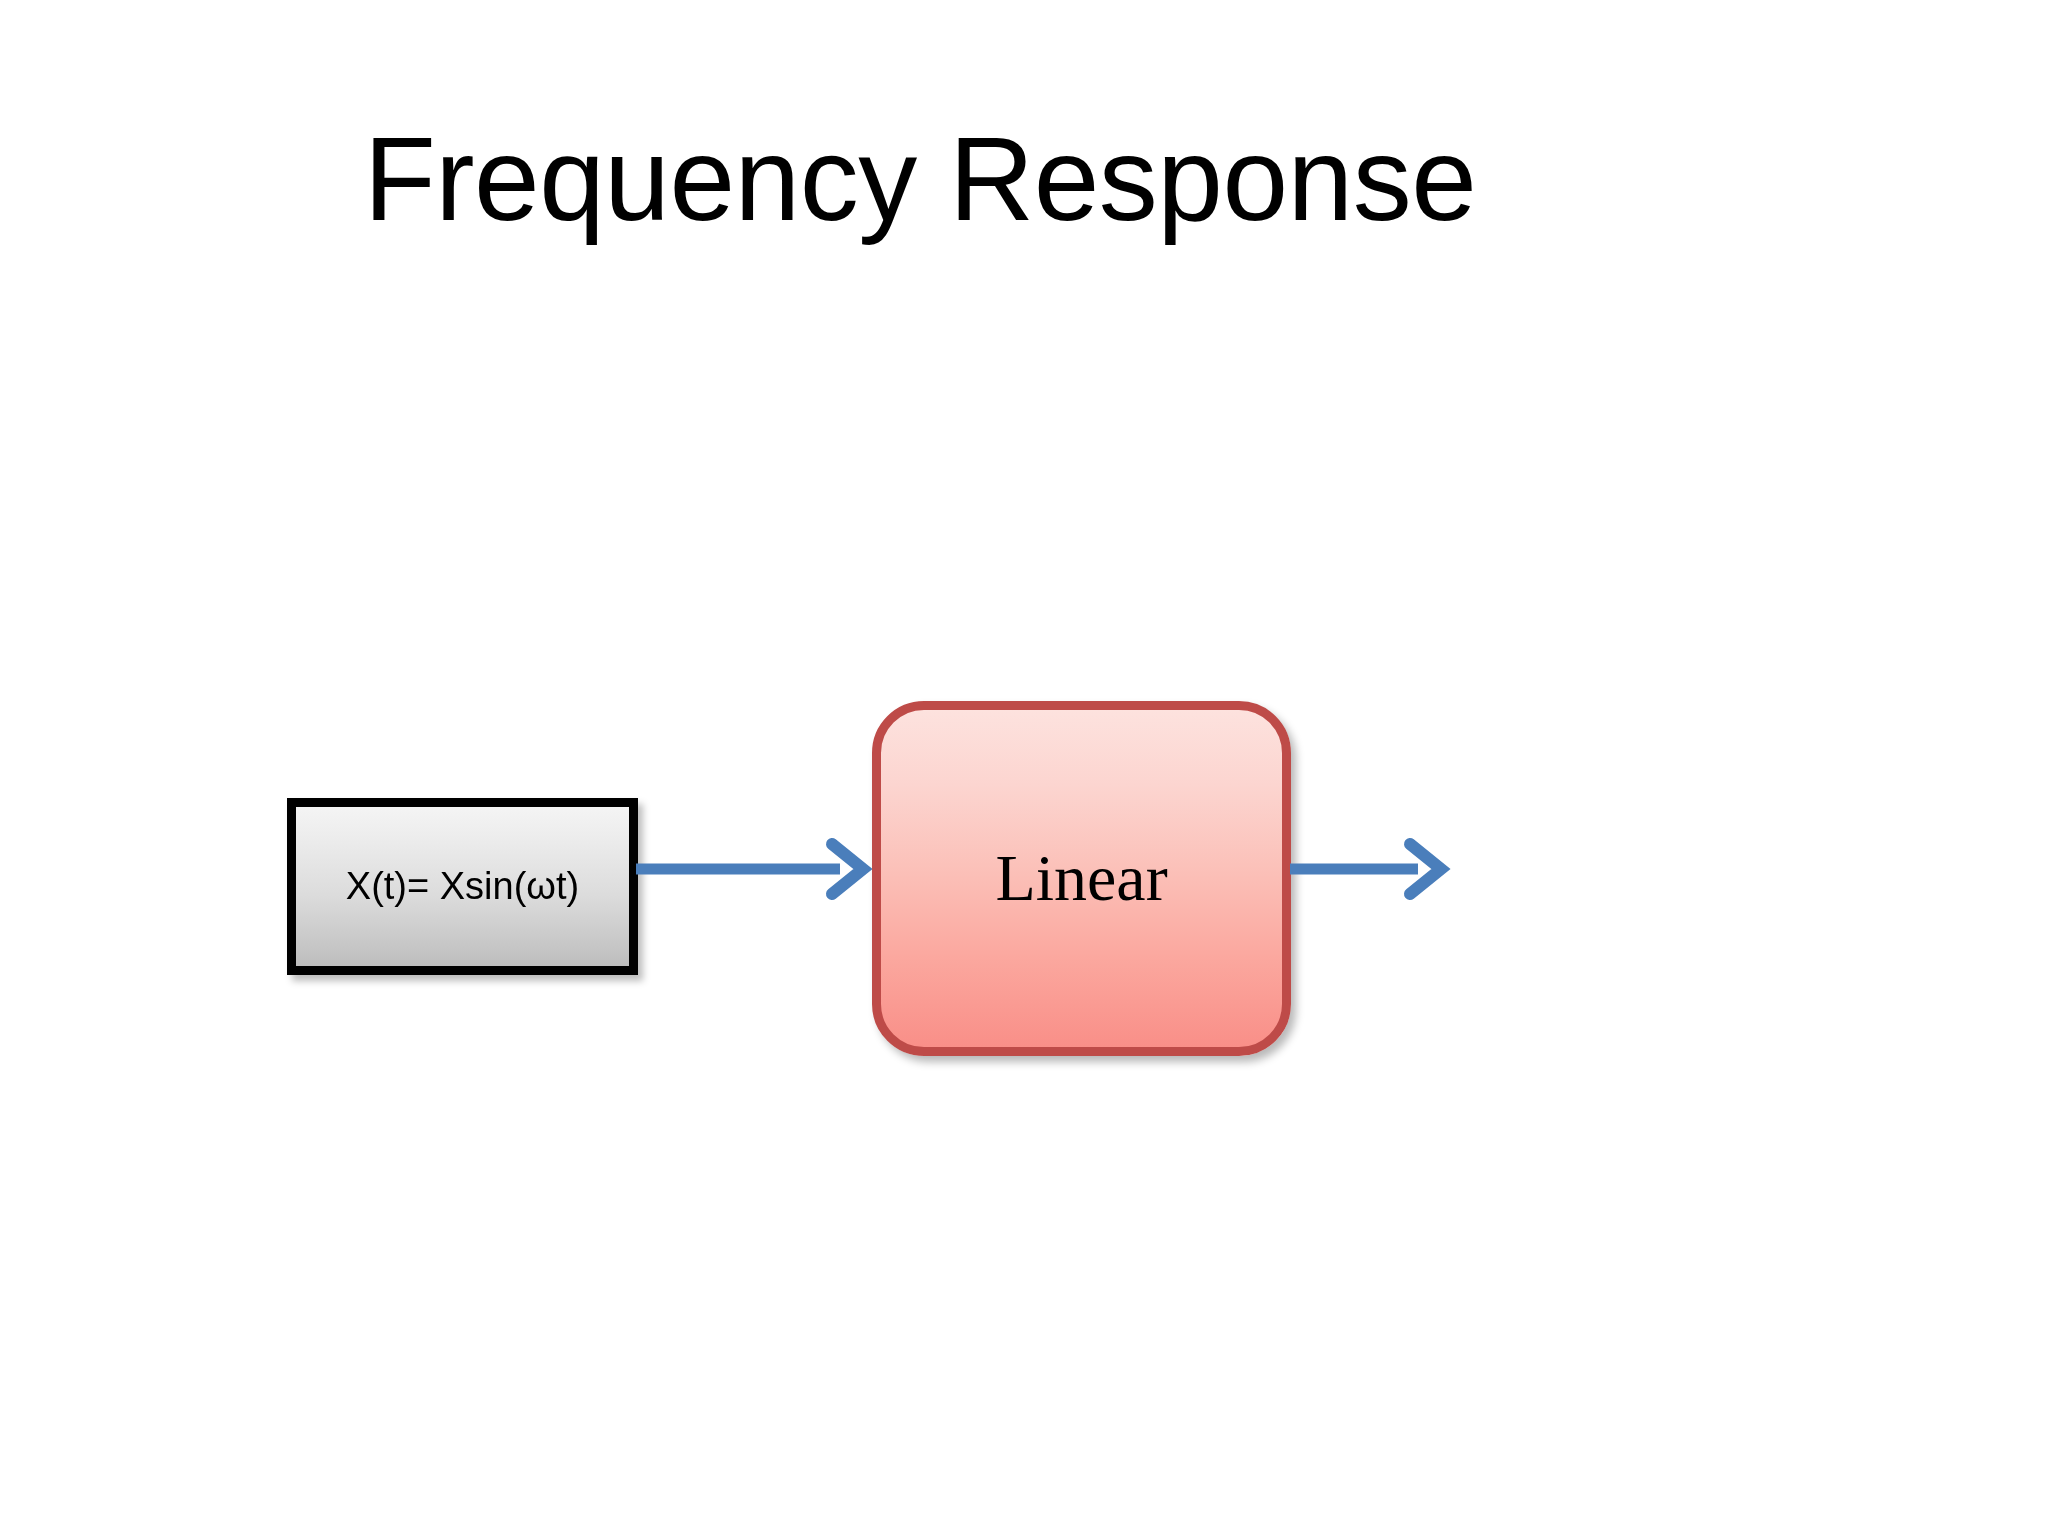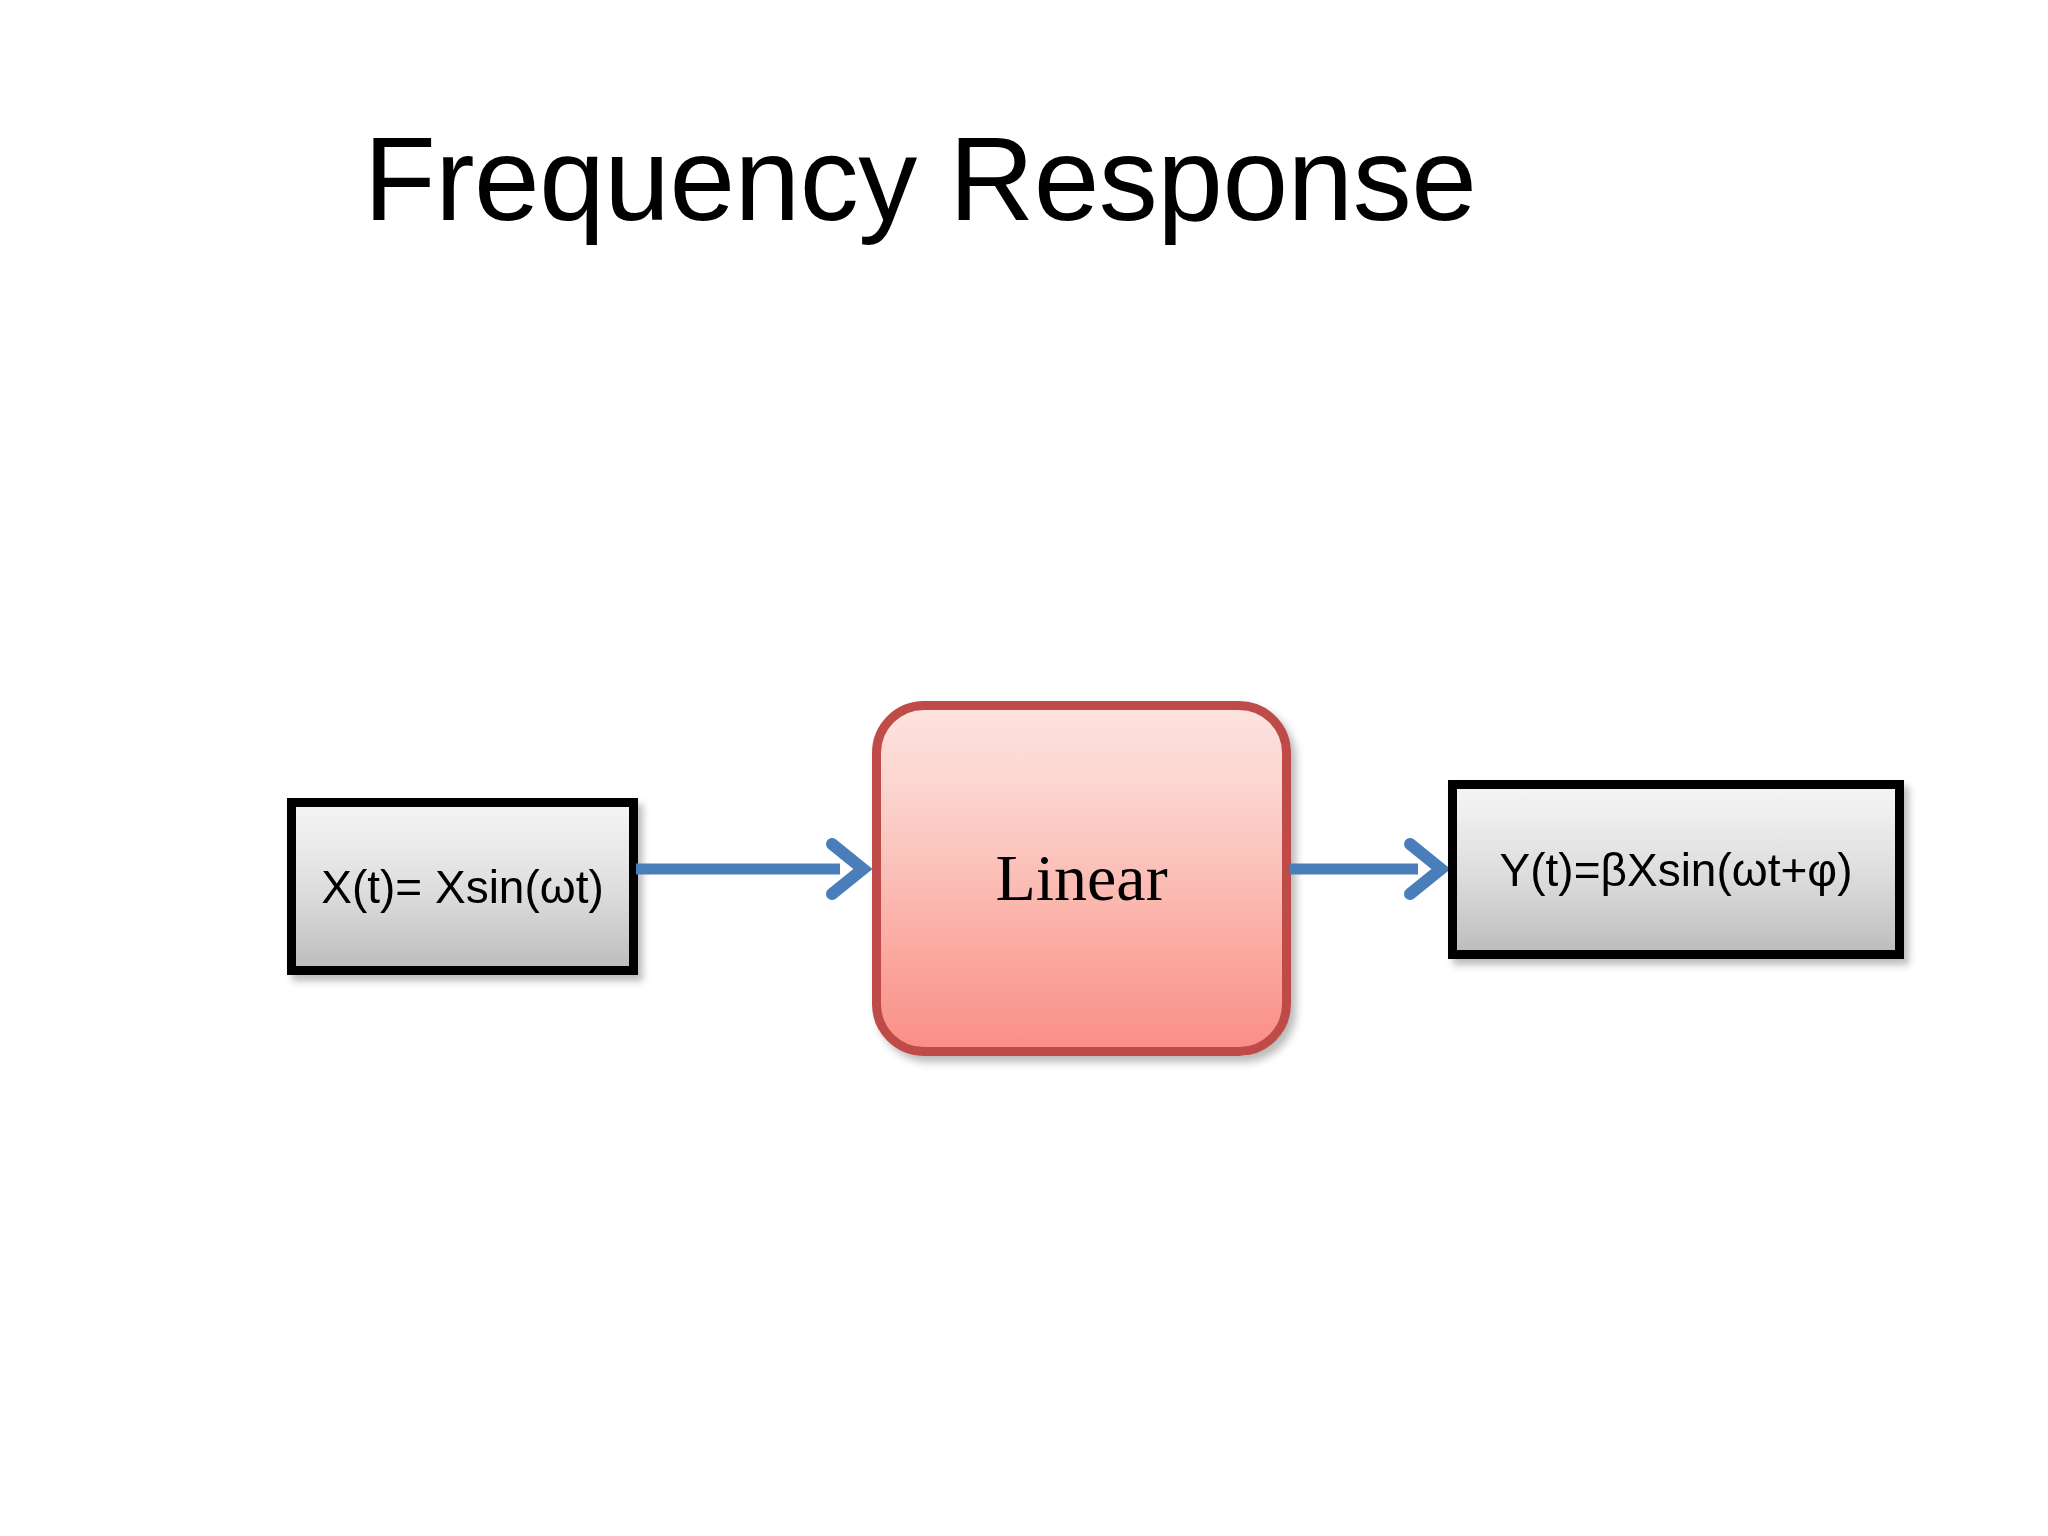--- a/index.html
+++ b/index.html
@@ -55,21 +55,21 @@
     font-family: "Liberation Sans", sans-serif;
     font-weight: 400;
     white-space: nowrap;
   }
 
   #input-box {
     left: 287px;
     top: 798px;
     width: 351px;
     height: 177px;
-    font-size: 46px;
+    font-size: 38px;
   }
 
   #output-box {
     left: 1448px;
     top: 780px;
     width: 456px;
     height: 179px;
     font-size: 46px;
   }
 
@@ -130,17 +130,14 @@
 
   <div id="system-box">
     <span class="sys-line">Linear</span>
   </div>
 
   <svg class="arrow" id="arrow-output" viewBox="0 0 165 62" width="165" height="62">
     <line x1="2" y1="31" x2="130" y2="31" stroke="#4a7ebb" stroke-width="11" stroke-linecap="butt"></line>
     <path d="M 122 6 L 153 31 L 122 56" fill="none" stroke="#4a7ebb" stroke-width="12" stroke-linecap="round" stroke-linejoin="miter"></path>
   </svg>
 
-  <div class="io-box" id="output-box">
-    <span>Y(t)=βXsin(ωt+φ)</span>
-  </div>
 
 </div>
 
 </body></html>

